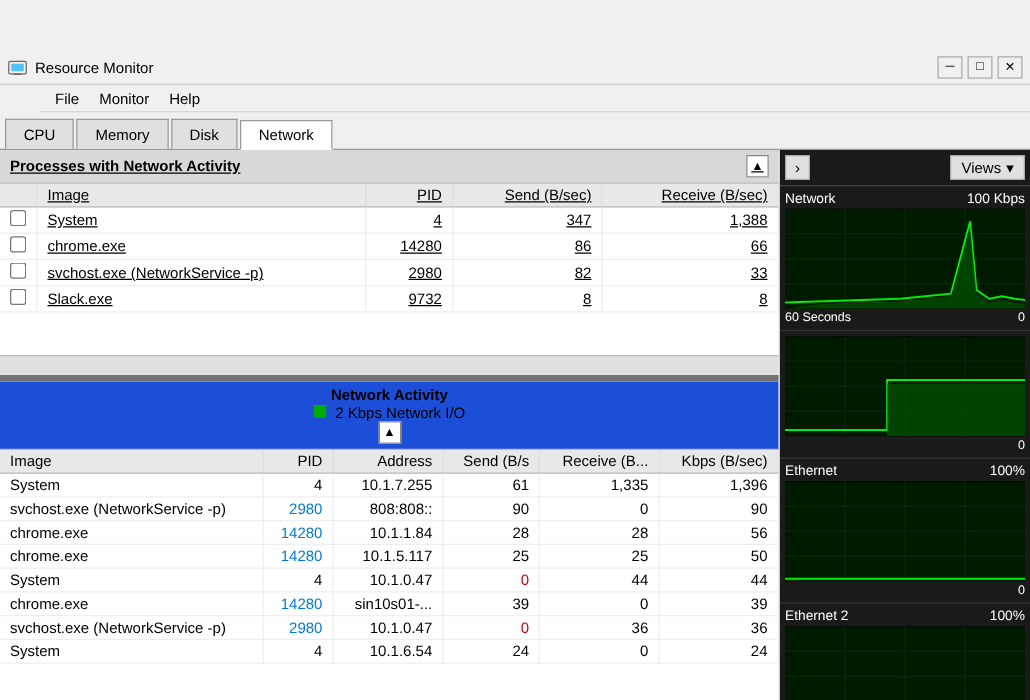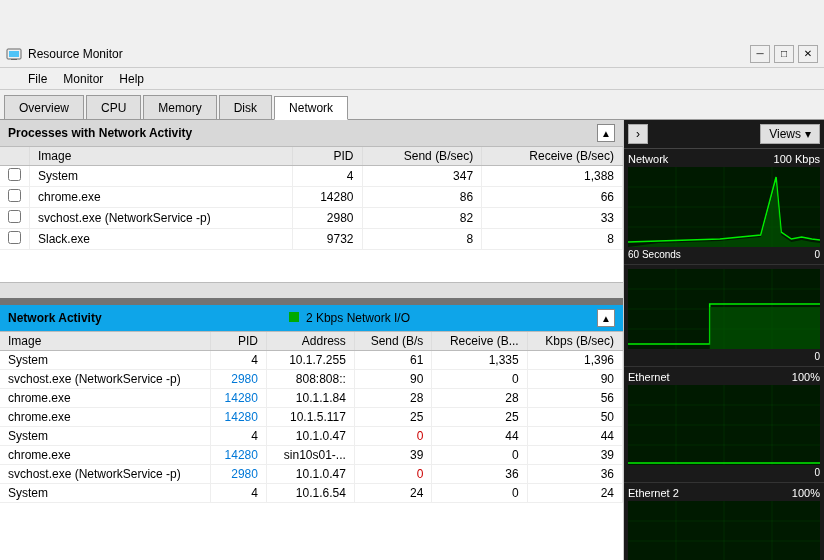--- a/index.html
+++ b/index.html
@@ -42,25 +42,26 @@
       border: 1px solid #aaa;
       cursor: pointer;
       font-size: 10px;
       display: flex;
       align-items: center;
       justify-content: center;
     }
     .menu-bar {
       display: flex;
       gap: 0;
-      padding: 2px 20px;
+      padding: 2px 4px;
       background: #f0f0f0;
       border-bottom: 1px solid #ccc;
       height: 22px;
       align-items: center;
+      margin-left: 32px;
     }
     .menu-item {
       padding: 2px 8px;
       cursor: pointer;
       font-size: 12px;
     }
     .tabs-bar {
       display: flex;
       background: #f0f0f0;
       padding: 4px 4px 0 4px;
@@ -120,21 +121,22 @@
       height: 18px;
       border: 1px solid #888;
       background: #fff;
       cursor: pointer;
       display: flex;
       align-items: center;
       justify-content: center;
       font-size: 10px;
     }
     .top-section {
-      border-bottom: 7px solid #737373;
+      border-bottom: 5px solid #737373;
+      text-decoration: underline;
     }
     .table-container {
       overflow-y: auto;
       overflow-x: auto;
       flex: 1;
     }
     table {
       width: 100%;
       border-collapse: collapse;
       font-size: 12px;
@@ -170,28 +172,29 @@
       background: #e0e0e0;
       border-top: 1px solid #bbb;
     }
     .bottom-section {
       flex: 1;
       display: flex;
       flex-direction: column;
       overflow: hidden;
     }
     .network-activity-header {
-      background: #0ea5e9;
+      background: #1d4ed8;
       padding: 4px 8px;
       font-weight: bold;
       font-size: 12px;
       border-bottom: 1px solid #bbb;
       display: flex;
       align-items: center;
       justify-content: space-between;
+      flex-direction: column;
     }
     .network-status {
       display: flex;
       gap: 12px;
       align-items: center;
       font-weight: normal;
       font-size: 12px;
     }
     .status-dot {
       width: 10px;
@@ -283,21 +286,20 @@
   </div>
 </div>
 
 <div class="menu-bar">
   <span class="menu-item">File</span>
   <span class="menu-item">Monitor</span>
   <span class="menu-item">Help</span>
 </div>
 
 <div class="tabs-bar">
-  <div class="tab">Overview</div>
   <div class="tab">CPU</div>
   <div class="tab">Memory</div>
   <div class="tab">Disk</div>
   <div class="tab active">Network</div>
 </div>
 
 <div class="main-content">
 
   <div class="left-panel">
 

